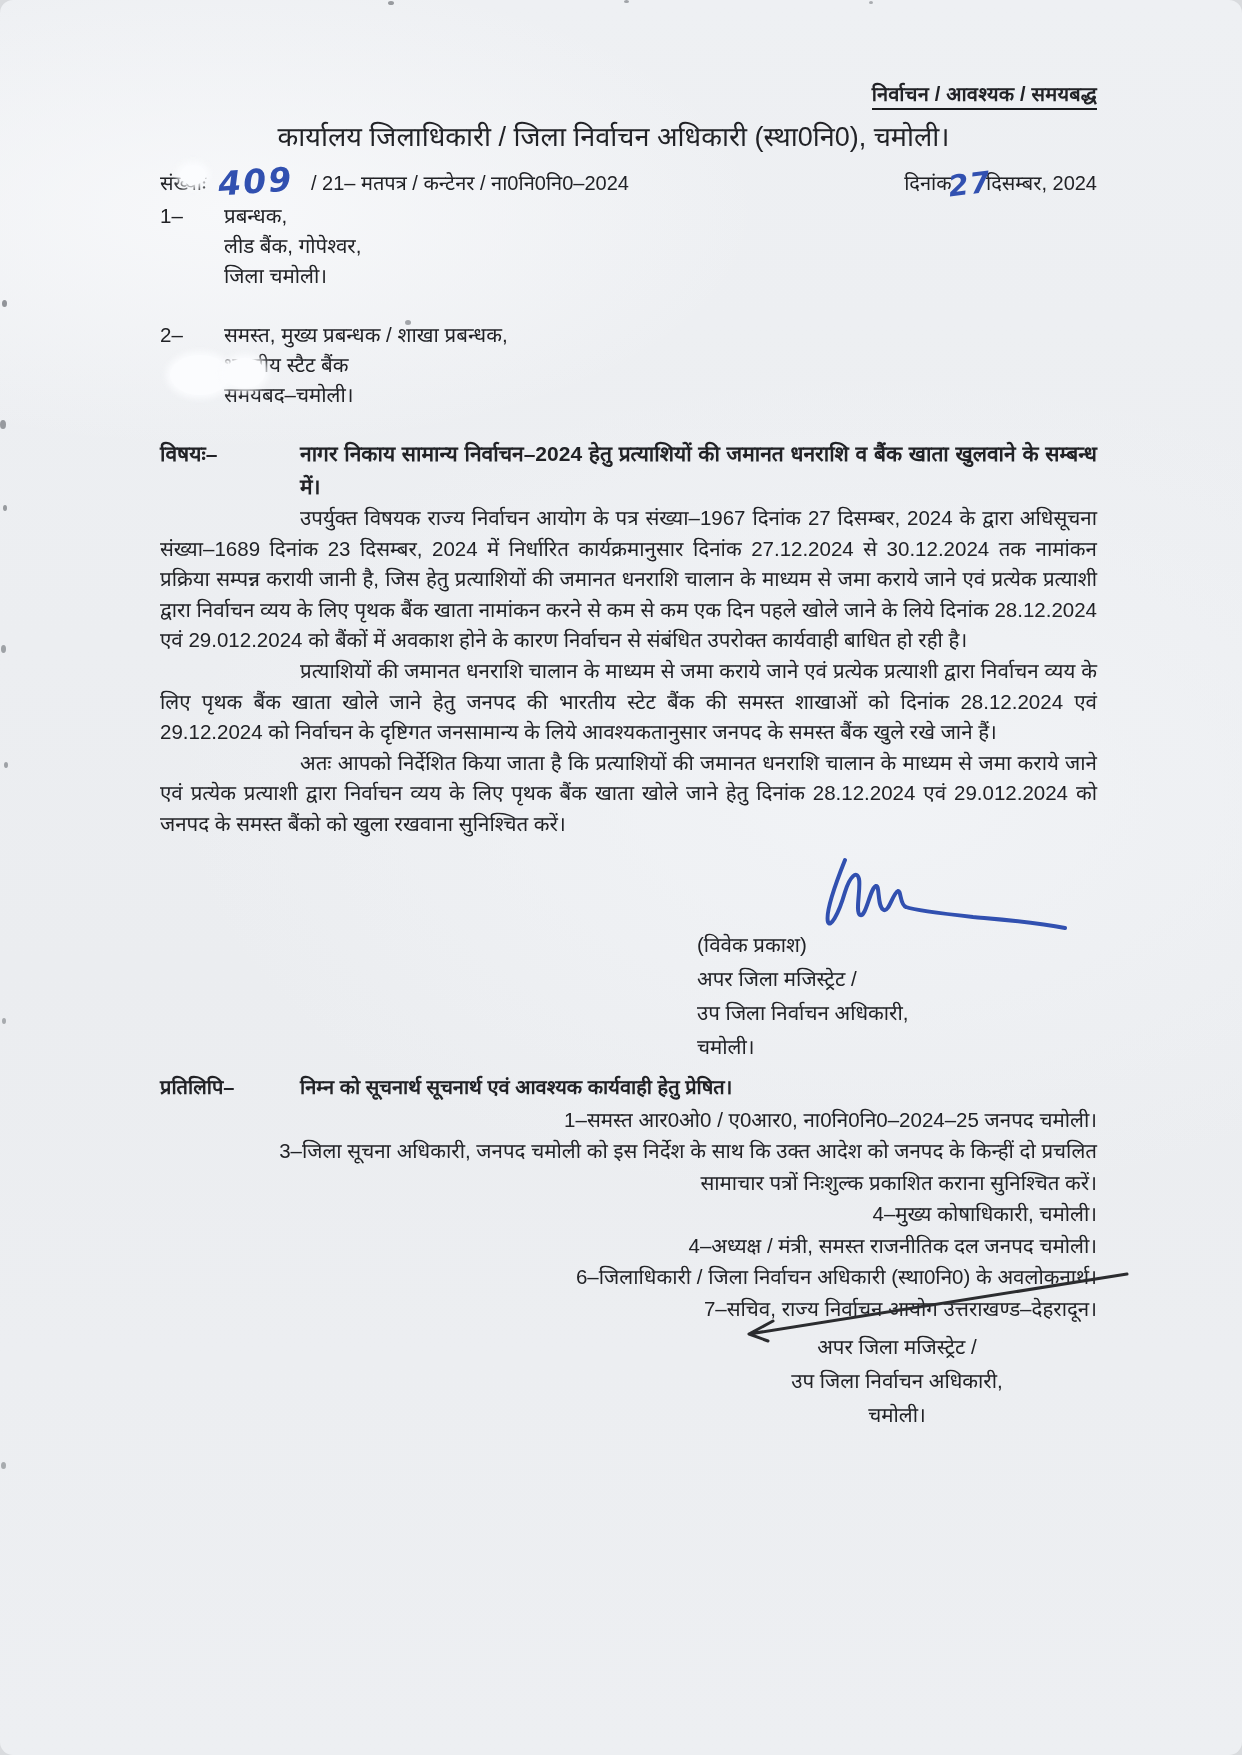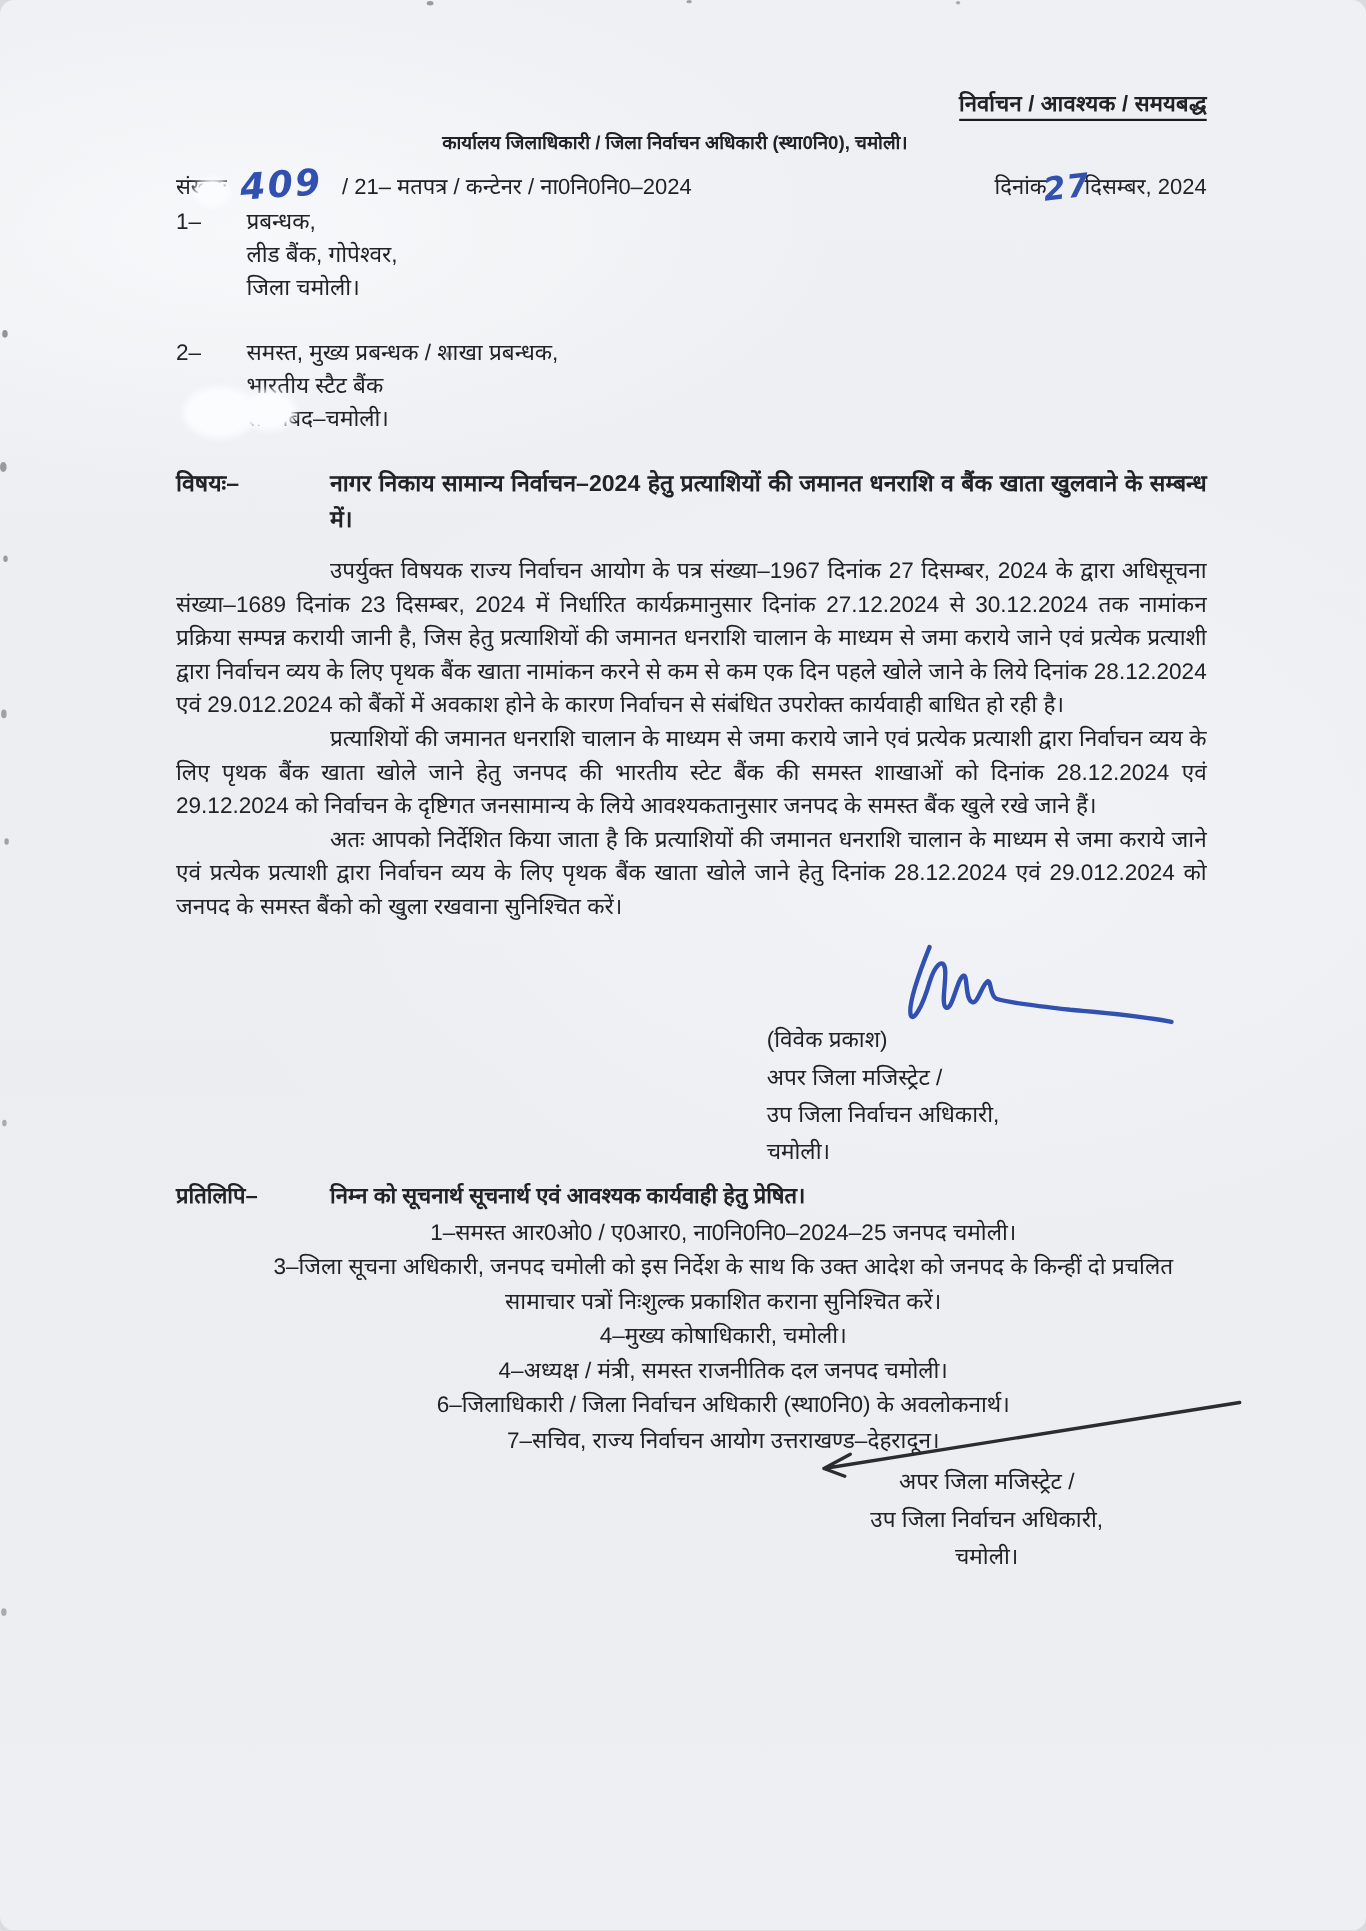--- a/index.html
+++ b/index.html
@@ -24,21 +24,21 @@
     margin:80px 0 0 auto;
     width:fit-content;
     font-size:20px;font-weight:bold;
     border-bottom:2px solid #191b1e;
     padding-bottom:1px;
     letter-spacing:.2px;
   }
   .title{
     margin:7px 30px 0 0;
     text-align:center;
-    font-size:17px;font-weight:bold;
+    font-size:27px;font-weight:normal;
   }
   .refline{
     margin-top:5px;
     display:flex;align-items:baseline;justify-content:space-between;
     font-size:20px;height:38px;
   }
   .ref-left{display:flex;align-items:baseline;}
   .hand{
     color:#3150b0;
     font-style:italic;font-weight:bold;
@@ -53,31 +53,31 @@
   .addr2{margin-top:29px;}
   .subject{display:flex;font-size:21px;font-weight:bold;margin-top:27px;line-height:33px;}
   .subject .lbl{width:140px;flex:none;}
   .subject .txt{flex:1;text-align:justify;}
   .para{
     font-size:20.5px;line-height:30.6px;
     text-align:justify;
     text-indent:140px;
     margin:0;
   }
-  .paras{margin-top:15px;}
+  .paras{}
   .sigblock{
     width:360px;margin:14px 40px 0 auto;
     font-size:20.5px;line-height:34px;
     position:relative;
   }
   .sig-svg{display:block;margin:0 auto -8px 70px;overflow:visible;}
   .copy{display:flex;font-size:20px;font-weight:bold;margin-top:8px;line-height:30px;}
   .copy .lbl{width:140px;flex:none;}
   .copy-items{margin:2px 0 0 58px;font-size:20.5px;line-height:31.5px;}
-  .copy-items .ci{text-align:center;max-width:900px;}
+  .copy-items .ci{text-align:right;max-width:900px;}
   .sig2block{
     width:360px;margin:6px 20px 0 auto;
     text-align:center;font-size:20.5px;line-height:34px;
     position:relative;
   }
   .stroke-svg{position:absolute;top:-62px;right:-58px;overflow:visible;pointer-events:none;}
 </style>
 </head>
 <body>
 

